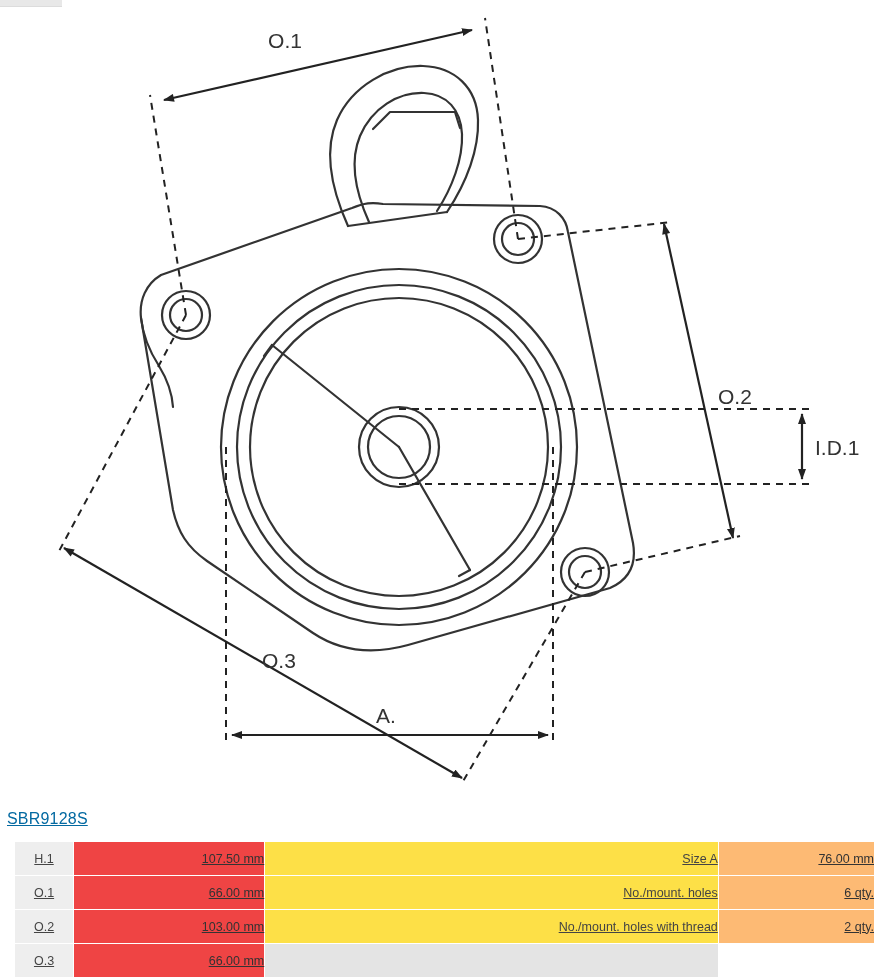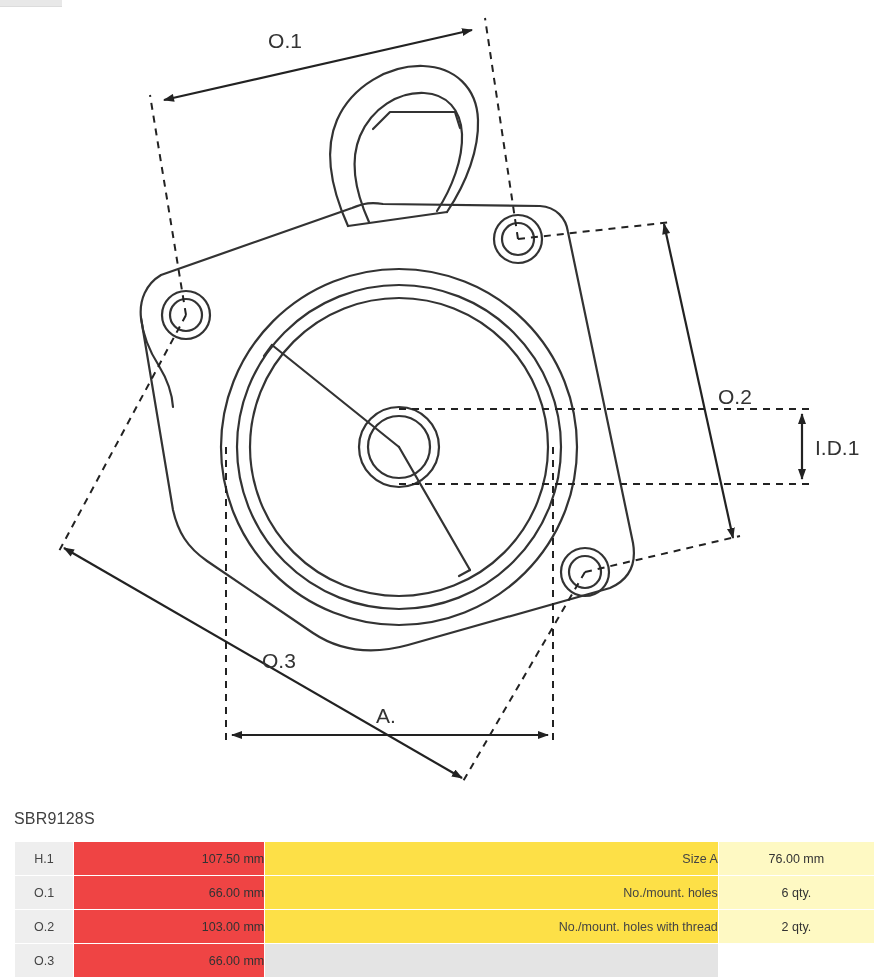--- a/index.html
+++ b/index.html
@@ -31,40 +31,42 @@
   }
   #drawing {
     position: absolute;
     left: 0;
     top: 0;
     width: 889px;
     height: 800px;
   }
   .part-code {
     position: absolute;
-    left: 14px;
+    left: 7px;
     top: 810px;
     font-size: 16px;
-    color: #404040;
+    color: #0369a1;
     letter-spacing: 0.2px;
+    text-decoration: underline;
   }
   table.specs {
     position: absolute;
     left: 14px;
     top: 841px;
     width: 861px;
     border-collapse: collapse;
     font-size: 12.5px;
     color: #3a3a3a;
   }
   table.specs td {
     border: 1px solid #ffffff;
     padding: 0;
     height: 33px;
     vertical-align: middle;
+    text-decoration: underline;
   }
   td.label {
     background: #eeeeee;
     width: 58px;
     text-align: center;
     color: #444444;
   }
   td.value {
     background: #ef4444;
     width: 190px;
@@ -73,23 +75,23 @@
     color: #333333;
   }
   td.label2 {
     background: #fde047;
     width: 452px;
     text-align: right;
     padding-right: 12px;
     color: #444444;
   }
   td.value2 {
-    background: #fef9c3;
+    background: #fdba74;
     width: 155px;
-    text-align: center;
+    text-align: right;
     padding-right: 10px;
     color: #333333;
   }
   td.blank {
     background: #e4e4e4;
   }
   td.blank2 {
     background: #ffffff;
     border: 1px solid #ffffff;
   }

